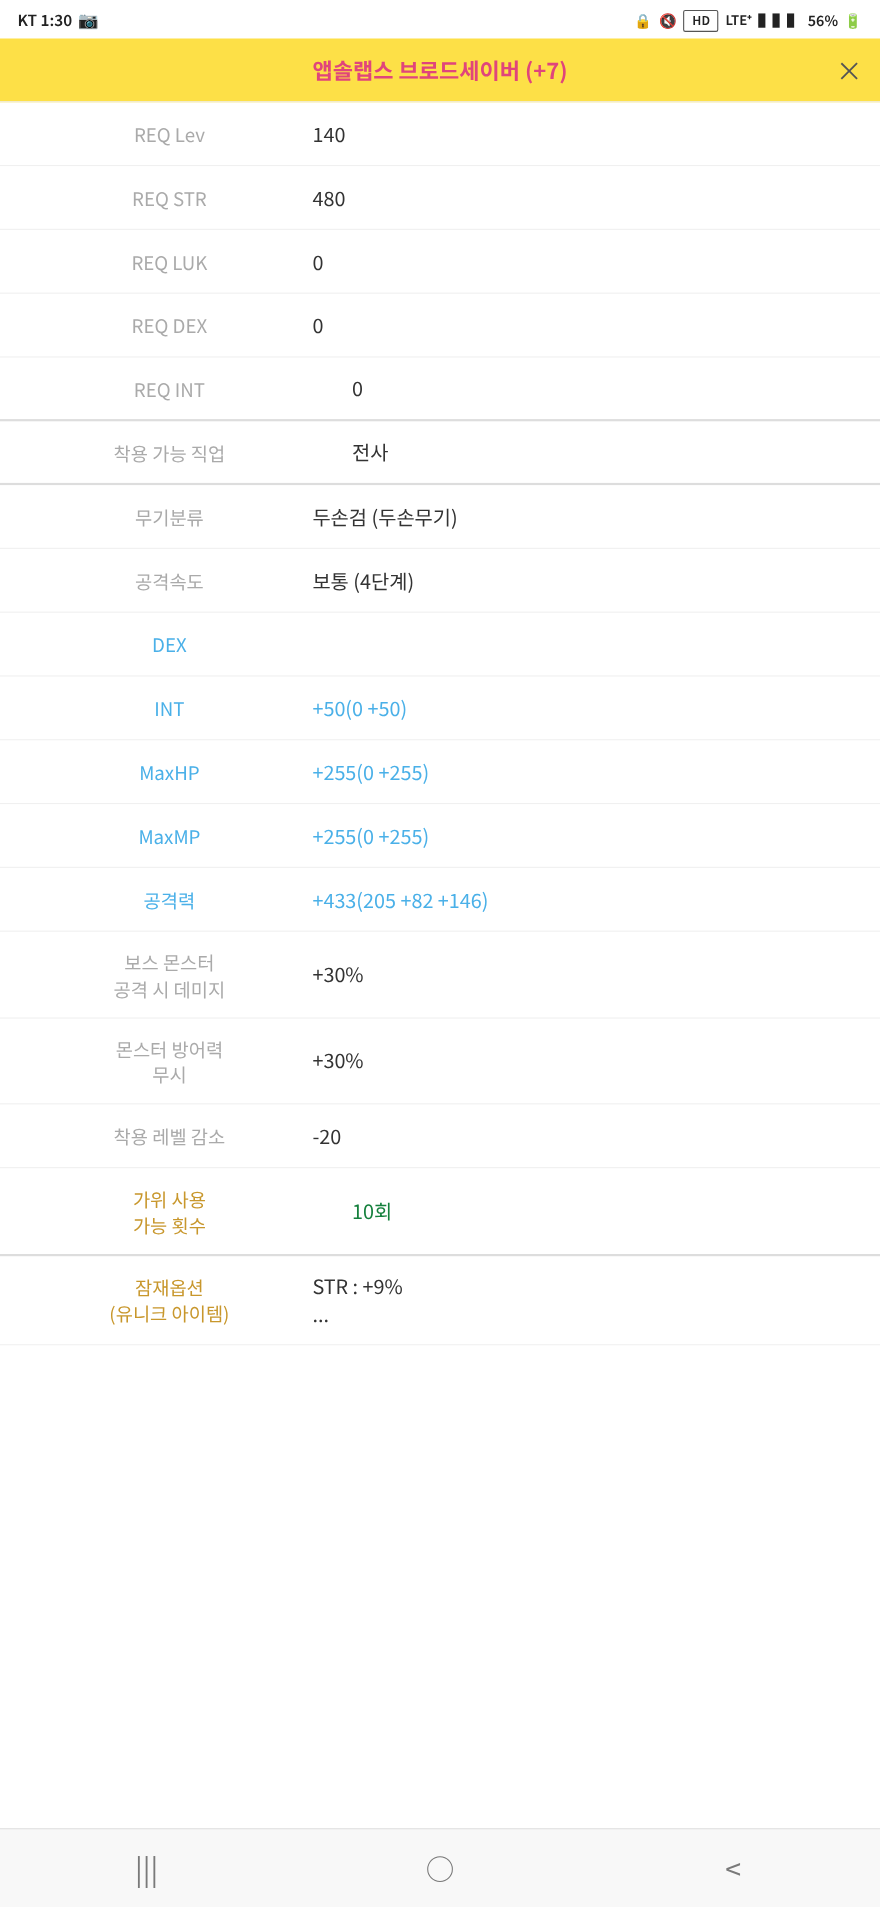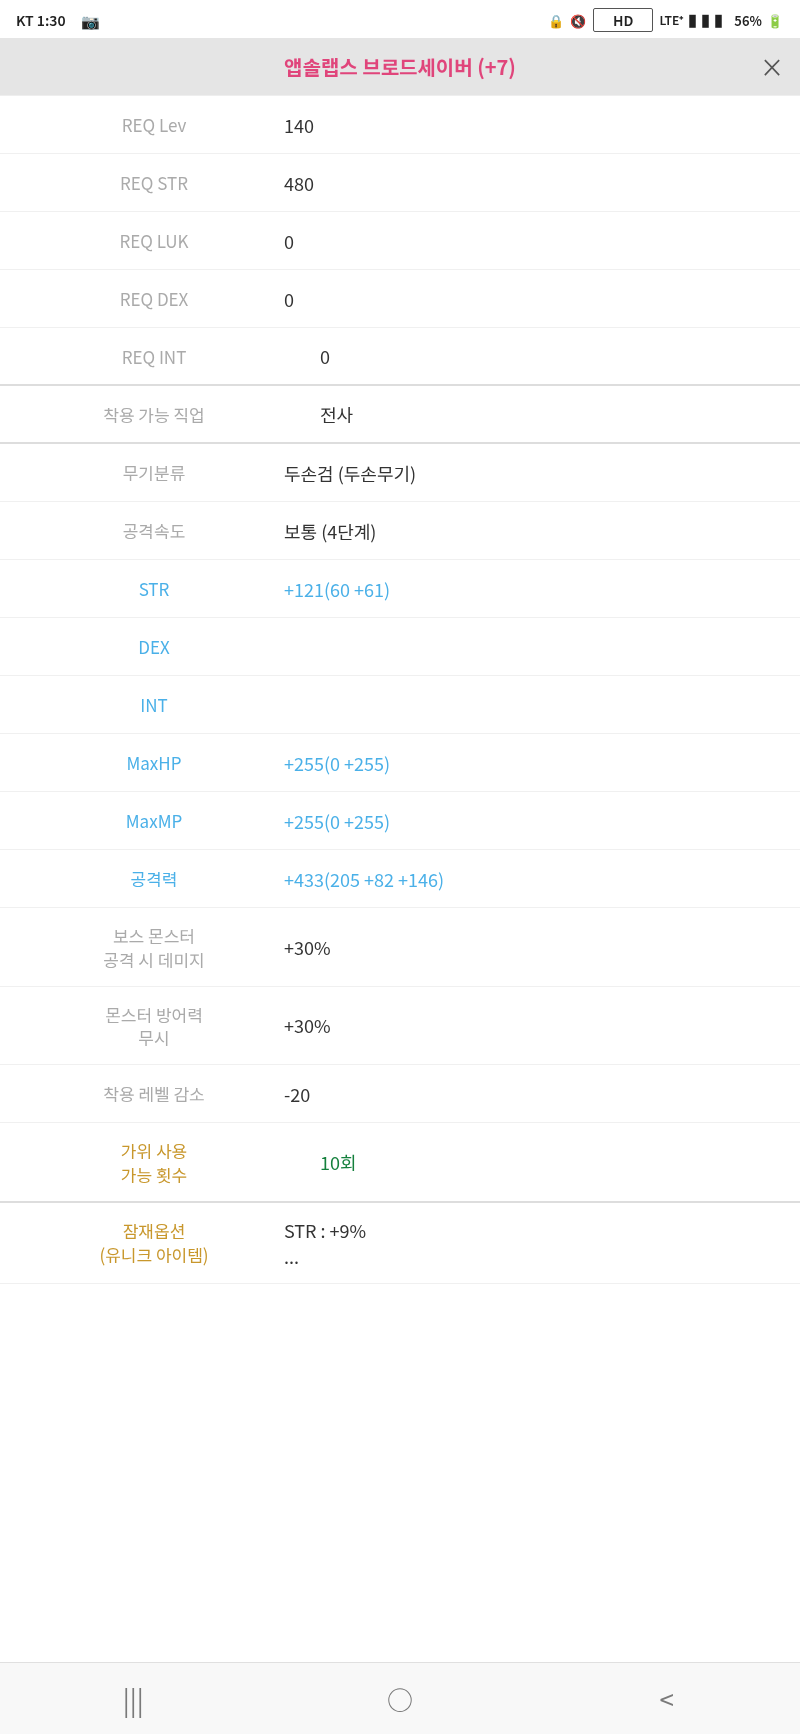--- a/index.html
+++ b/index.html
@@ -17,31 +17,31 @@
     .status-bar {
       display: flex;
       justify-content: space-between;
       align-items: center;
       padding: 8px 16px 6px 16px;
       font-size: 14px;
       font-weight: 600;
       color: #222;
       background: #fff;
     }
-    .status-left { display: flex; align-items: center; gap: 16px; }
+    .status-left { display: flex; align-items: center; gap: 6px; }
     .status-right { display: flex; align-items: center; gap: 6px; font-size: 13px; }
 
     
     .title-bar {
       display: flex;
       align-items: center;
       justify-content: center;
       padding: 14px 50px;
       position: relative;
-      background: #e5e5e5;
+      background: #fde047;
       border-bottom: 1px solid #eee;
     }
     .title-bar-title {
       font-size: 20px;
       font-weight: 700;
       color: #e0457b;
       text-align: center;
     }
     .close-btn {
       position: absolute;
@@ -130,21 +130,21 @@
 <body>
 
 <div class="status-bar">
   <div class="status-left">
     <span>KT 1:30</span>
     <span style="font-size:15px;">📷</span>
   </div>
   <div class="status-right">
     <span>🔒</span>
     <span>🔇</span>
-    <span style="font-size:14px; border:1px solid #555; padding:1px 19px; border-radius:2px;">HD</span>
+    <span style="font-size:11px; border:1px solid #555; padding:1px 7px; border-radius:2px;">HD</span>
     <span style="font-size:12px;">LTE⁺</span>
     <span>▌▌▌</span>
     <span>56%</span>
     <span>🔋</span>
   </div>
 </div>
 
 <div class="title-bar">
   <span class="title-bar-title">앱솔랩스 브로드세이버 (+7)</span>
   <span class="close-btn">×</span>
@@ -177,28 +177,25 @@
     </div>
     <div class="row">
       <div class="row-label">무기분류</div>
       <div class="row-value">두손검 (두손무기)</div>
     </div>
     <div class="row">
       <div class="row-label">공격속도</div>
       <div class="row-value">보통 (4단계)</div>
     </div>
     <div class="row">
-      <div class="row-label blue">STR</div>
-      <div class="row-value blue">+121(60 +61)</div>
-    </div>
-    <div class="row">
       <div class="row-label blue">DEX</div>
     </div>
     <div class="row">
       <div class="row-label blue">INT</div>
+      <div class="row-value blue">+50(0 +50)</div>
     </div>
     <div class="row">
       <div class="row-label blue">MaxHP</div>
       <div class="row-value blue">+255(0 +255)</div>
     </div>
     <div class="row">
       <div class="row-label blue">MaxMP</div>
       <div class="row-value blue">+255(0 +255)</div>
     </div>
     <div class="row">

